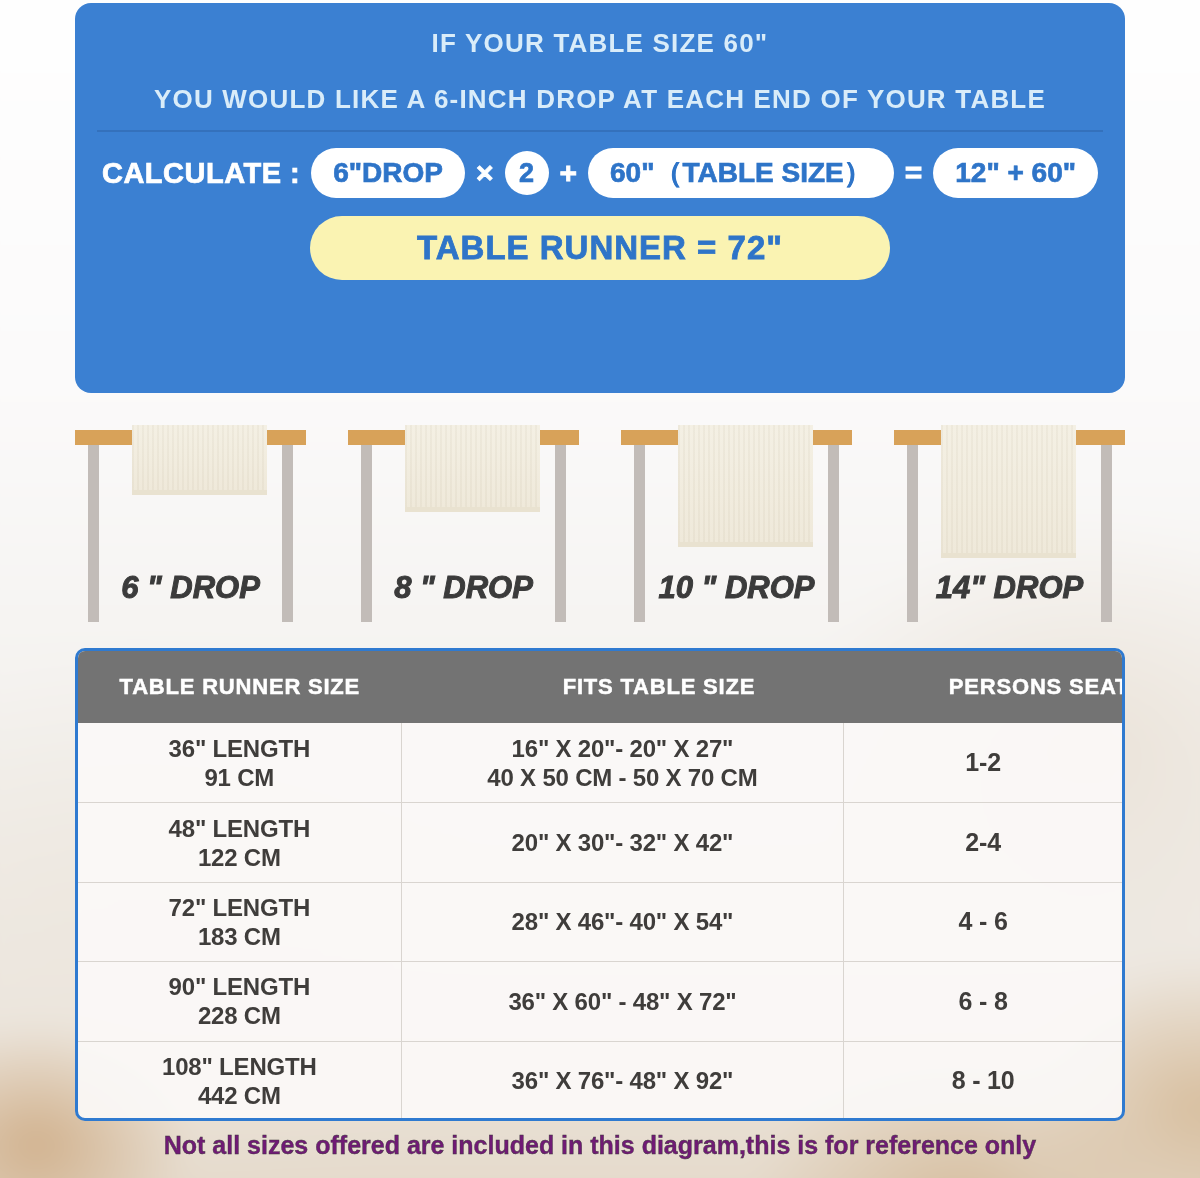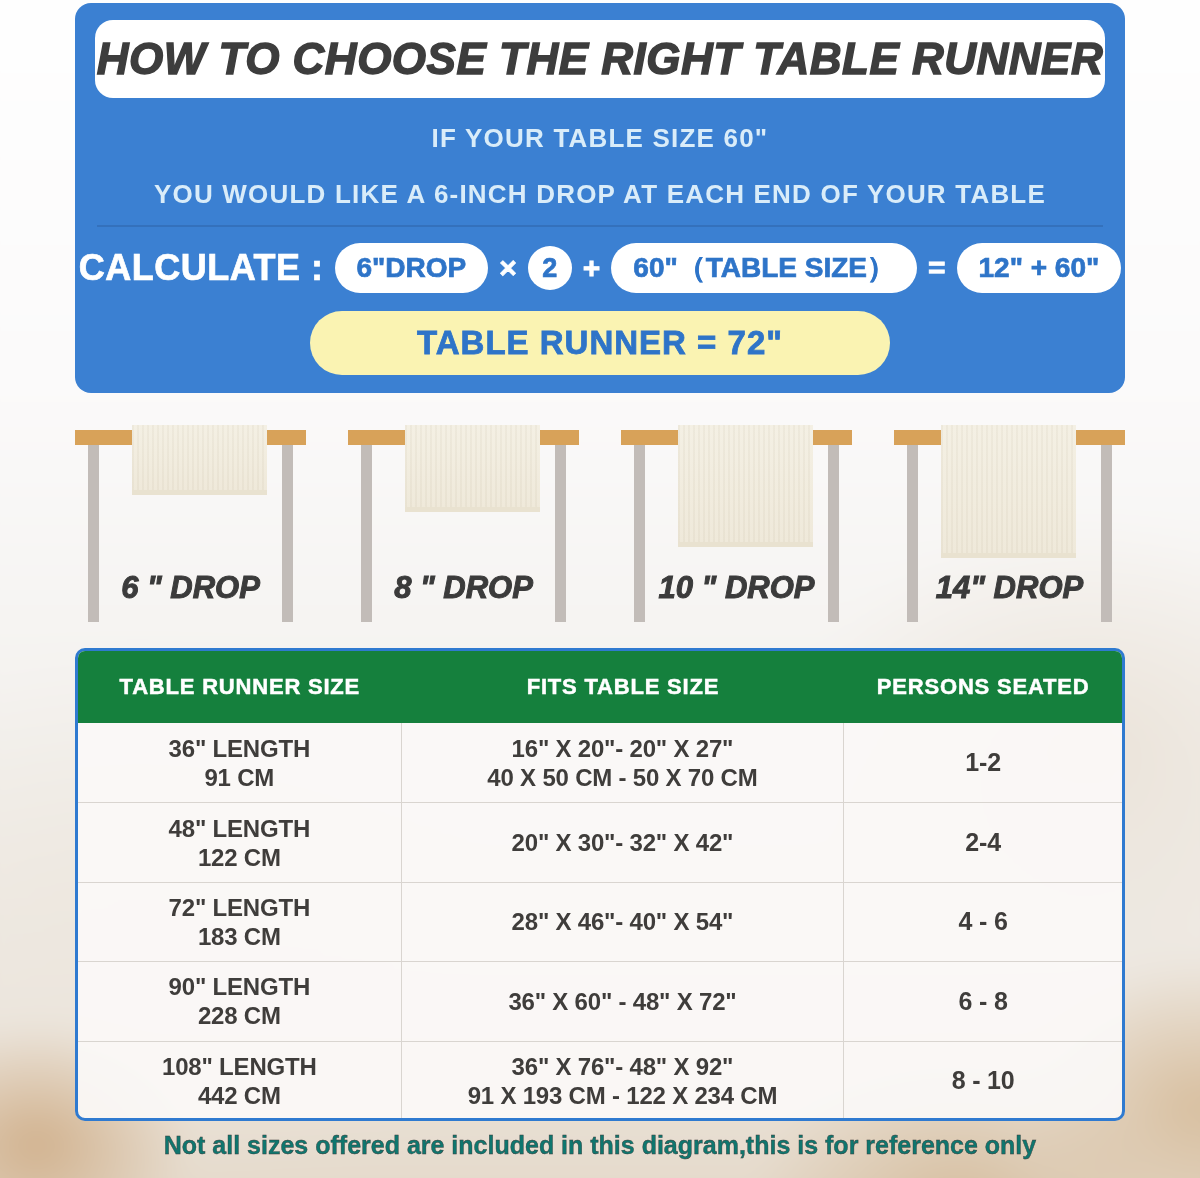--- a/index.html
+++ b/index.html
@@ -21,21 +21,21 @@
     background:#3b80d2;border-radius:16px;box-sizing:border-box;}
   .title-banner{margin:17px 20px 0;height:78px;background:#ffffff;border-radius:18px;
     display:flex;align-items:center;justify-content:center;}
   .title{font-size:44px;font-weight:800;font-style:italic;color:#3d3d3d;
     -webkit-text-stroke:1.4px #3d3d3d;letter-spacing:.5px;white-space:nowrap;}
   .subtitle{color:#d9ecf9;text-align:center;font-weight:600;font-size:26px;letter-spacing:1.2px;}
   .subtitle.l1{margin-top:25px;}
   .subtitle.l2{margin-top:25px;}
   .panel-divider{margin:15px 22px 0;border-top:2px solid rgba(35,80,140,.30);}
   .calc-row{margin-top:15px;display:flex;align-items:center;justify-content:center;gap:11px;height:52px;}
-  .calc-label{color:#ffffff;font-size:36px;font-weight:800;letter-spacing:.5px;-webkit-text-stroke:.7px #ffffff;}
+  .calc-label{color:#ffffff;font-size:29px;font-weight:800;letter-spacing:.5px;-webkit-text-stroke:.7px #ffffff;}
   .op{color:#ffffff;font-size:30px;font-weight:800;-webkit-text-stroke:.8px #ffffff;}
   .pill{background:#ffffff;border-radius:26px;height:50px;display:flex;align-items:center;justify-content:center;
     padding:0 22px;color:#2e74c8;font-size:28px;font-weight:800;-webkit-text-stroke:.7px #2e74c8;white-space:nowrap;}
   .circle{background:#ffffff;border-radius:50%;width:44px;height:44px;display:flex;align-items:center;justify-content:center;
     color:#2e74c8;font-size:27px;font-weight:800;-webkit-text-stroke:.7px #2e74c8;}
   .result-banner{margin:17px auto 0;width:580px;height:64px;background:#faf3b2;border-radius:32px;
     display:flex;align-items:center;justify-content:center;color:#2e74c8;font-size:33px;font-weight:800;
     -webkit-text-stroke:.8px #2e74c8;letter-spacing:1px;}
 
   
@@ -52,43 +52,40 @@
     border-bottom:5px solid #e9e2d0;box-sizing:border-box;}
   .drop-0 .runner{height:70px;} .drop-1 .runner{height:87px;}
   .drop-2 .runner{height:122px;} .drop-3 .runner{height:133px;left:47px;}
   .drop-label{position:absolute;top:155px;left:0;right:0;text-align:center;
     font-size:31px;font-weight:800;font-style:italic;color:#3b3b3b;-webkit-text-stroke:1px #3b3b3b;white-space:nowrap;}
 
   
   .size-card{position:absolute;left:75px;top:648px;width:1050px;height:473px;z-index:2;
     box-sizing:border-box;border:3px solid #2f7ad0;border-radius:10px;overflow:hidden;
     background:rgba(251,249,247,.92);}
-  .card-header{height:72px;background:#15803d;display:grid;grid-template-columns:31% 42.4% 26.6%;align-items:center;}
+  .card-header{height:72px;background:#737373;display:grid;grid-template-columns:31% 42.4% 26.6%;align-items:center;gap:36px;}
   .card-header .hcell{text-align:center;color:#ffffff;font-size:22px;font-weight:800;
     letter-spacing:.8px;-webkit-text-stroke:.5px #ffffff;}
   .trow{display:grid;grid-template-columns:31% 42.4% 26.6%;height:79.4px;}
   .trow + .trow .tcell{border-top:1px solid #d9d5d0;}
   .tcell{display:flex;flex-direction:column;align-items:center;justify-content:center;
     color:#3f3d3b;font-size:24px;font-weight:700;line-height:29px;letter-spacing:-.2px;text-align:center;}
   .tcell.c1,.tcell.c2{border-right:1px solid #d9d5d0;}
   .tcell.c3{font-size:25px;}
 
   
   .footer-note{position:absolute;left:0;top:1131px;width:1200px;z-index:2;text-align:center;
-    color:#0f766e;font-size:25px;font-weight:700;-webkit-text-stroke:.4px #3b3a39;}
+    color:#701a75;font-size:25px;font-weight:700;-webkit-text-stroke:.4px #3b3a39;}
 </style>
 </head>
 <body>
 
 <div class="bg-photo"></div>
 
 <div class="blue-panel">
-  <div class="title-banner">
-    <div class="title">HOW TO CHOOSE THE RIGHT TABLE RUNNER</div>
-  </div>
   <div class="subtitle l1">IF YOUR TABLE SIZE 60"</div>
   <div class="subtitle l2">YOU WOULD LIKE A 6-INCH DROP AT EACH END OF YOUR TABLE</div>
   <div class="panel-divider"></div>
   <div class="calc-row">
     <span class="calc-label">CALCULATE :</span>
     <span class="pill">6"DROP</span>
     <span class="op">×</span>
     <span class="circle">2</span>
     <span class="op">+</span>
     <span class="pill">60"（TABLE SIZE）</span>
@@ -189,21 +186,20 @@
     </div>
   </div>
 
   <div class="trow">
     <div class="tcell c1">
       <div>108" LENGTH</div>
       <div>442 CM</div>
     </div>
     <div class="tcell c2">
       <div>36" X 76"- 48" X 92"</div>
-      <div>91 X 193 CM - 122 X 234 CM</div>
     </div>
     <div class="tcell c3">
       <div>8 - 10</div>
     </div>
   </div>
 </div>
 
 <div class="footer-note">Not all sizes offered are included in this diagram,this is for reference only</div>
 
 </body></html>

